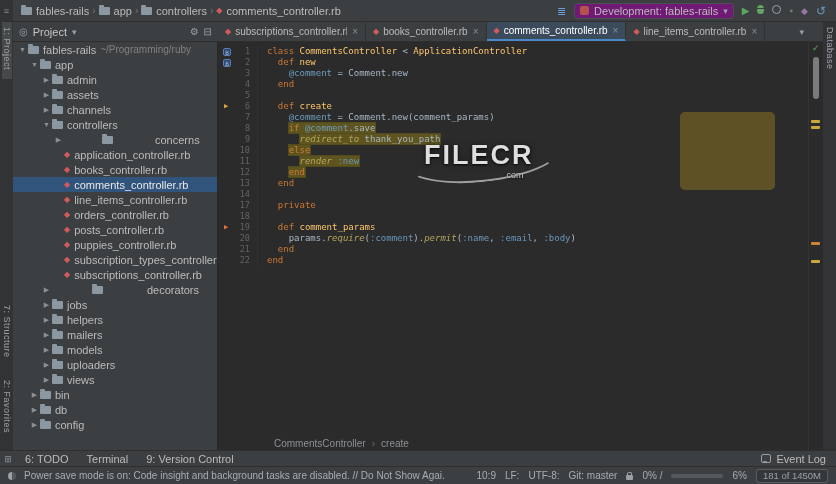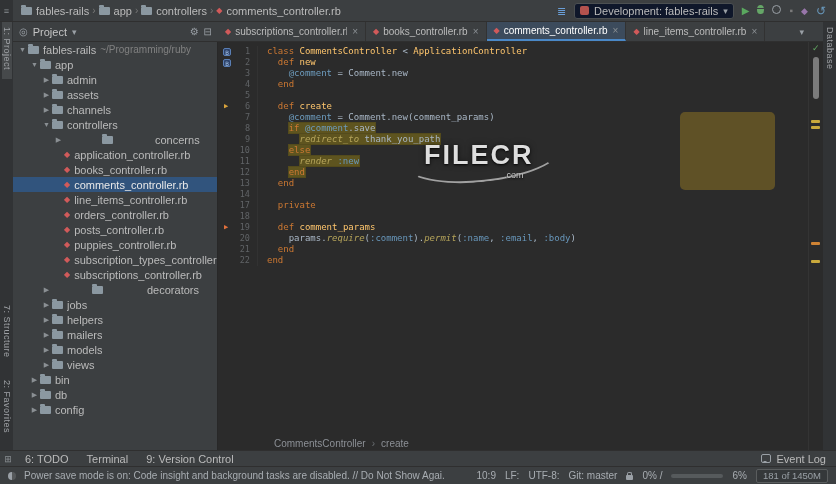--- a/index.html
+++ b/index.html
@@ -18,21 +18,21 @@
   .mini-folder::before{content:'';position:absolute;top:-2px;left:0;width:5px;height:2px;background:#8b98a1;border-radius:1px 1px 0 0;}
   .ruby-ic{color:#d15a5a;font-size:8px;line-height:8px;}
   .toolbar-right{margin-left:auto;display:flex;align-items:center;gap:8px;padding-right:10px;}
   .tbi{font-size:10px;line-height:10px;cursor:default;}
   .tbi.list{color:#6a9fd8;font-size:11px;}
   .tbi.play{color:#5aa85f;}
   .tbi.stop{color:#7a7a7a;}
   .tbi.undo{color:#6897bb;font-size:12px;}
   .tbi.svc{color:#9876aa;font-size:9px;}
   .run-config{display:flex;align-items:center;gap:5px;padding:1px 5px;border:1px solid #4b4f51;
-              border-radius:3px;font-size:11px;color:#bbb;background:#0f172a;}
+              border-radius:3px;font-size:11px;color:#bbb;background:#701a75;}
   .rc-ic{width:9px;height:9px;border-radius:2px;background:#b4524e;}
   .caret{color:#9aa0a6;font-size:9px;}
   .bug-ic{width:7px;height:9px;background:#65a667;border-radius:50% 50% 45% 45%;position:relative;display:inline-block;}
   .bug-ic::before{content:'';position:absolute;left:0;right:0;top:3px;height:1px;background:#3c3f41;}
   .cov-ic{width:7px;height:7px;border:1px solid #9aa0a6;border-radius:50%;display:inline-block;}
 
   
   .row2bg{position:absolute;left:0;top:22px;width:836px;height:20px;background:#3c3f41;
           border-bottom:1px solid #2f2f2f;box-sizing:border-box;}
   .panel-header{position:absolute;left:13px;top:22px;width:205px;height:19px;display:flex;
@@ -339,20 +339,25 @@
         <span class="tree-label">mailers</span>
       </div>
       <div class="tree-row" style="padding-left: 28px;">
         <span class="tree-ch">▶</span>
         <span class="mini-folder tree-ic"></span>
         <span class="tree-label">models</span>
       </div>
       <div class="tree-row" style="padding-left: 28px;">
         <span class="tree-ch">▶</span>
         <span class="mini-folder tree-ic"></span>
+        <span class="tree-label">uploaders</span>
+      </div>
+      <div class="tree-row" style="padding-left: 28px;">
+        <span class="tree-ch">▶</span>
+        <span class="mini-folder tree-ic"></span>
         <span class="tree-label">views</span>
       </div>
       <div class="tree-row" style="padding-left: 16px;">
         <span class="tree-ch">▶</span>
         <span class="mini-folder tree-ic"></span>
         <span class="tree-label">bin</span>
       </div>
       <div class="tree-row" style="padding-left: 16px;">
         <span class="tree-ch">▶</span>
         <span class="mini-folder tree-ic"></span>

